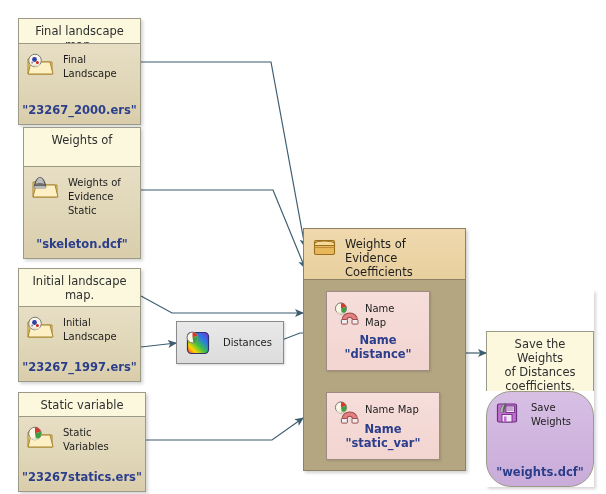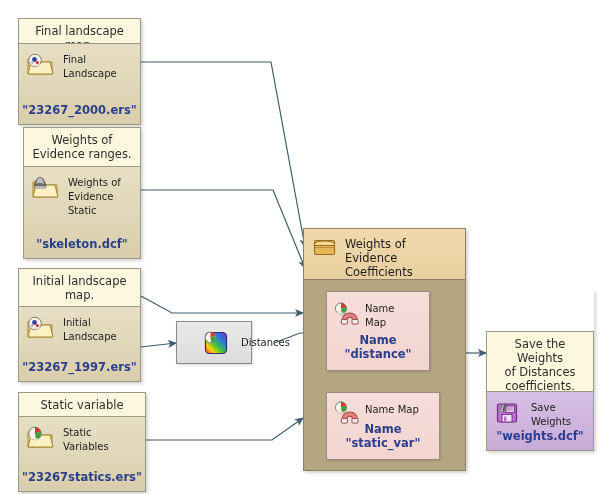--- a/index.html
+++ b/index.html
@@ -139,30 +139,30 @@
     background: linear-gradient(180deg, #f6dedb 0%, #f2d4d0 100%);
     box-shadow: 1px 1px 2px rgba(0,0,0,0.13);
   }
   .namemap .fname { color: #2b3e8c; font-weight: bold; bottom: 9px; }
 
   
   #distances {
     position: absolute;
     left: 176px;
     top: 321px;
-    width: 76px;
+    width: 108px;
     height: 43px;
     z-index: 3;
     border: 1px solid #8a8a8a;
     box-sizing: border-box;
     background: linear-gradient(180deg, #e9e9e9 0%, #dcdcdc 100%);
     box-shadow: 1px 1px 2px rgba(0,0,0,0.16);
     display: flex;
     align-items: center;
-    padding-left: 25px;
+    padding-left: 7px;
   }
   #distances .ttl { padding-top: 0; }
 
   
   .shadowed { box-shadow: 2px 2px 3px rgba(0,0,0,0.17); }
 </style>
 </head>
 <body>
 
 <svg id="wires" viewBox="0 0 606 494" width="606" height="494">
@@ -214,21 +214,20 @@
         <span>Landscape</span>
       </span>
     </div>
     <div class="fname">"23267_2000.ers"</div>
   </div>
 </div>
 
 <div class="node shadowed" style="left:23px; top:127px; width:118px;">
   <div class="note" style="height:39px;">
     <span>Weights of</span><br>
-    <span>Evidence ranges.</span>
     <span class="note-tail">
         <i></i>
       </span>
   </div>
   <div class="body tan" style="height:93px;">
     <div class="row">
       <span class="icon">
         <svg width="30" height="26" viewBox="0 0 30 26">
           <path d="M2,7 L11,7 L13,10 L26,10 L26,22 L2,22 Z" fill="#f3d98e" stroke="#a8852c" stroke-width="1"></path>
           <path d="M5,10 L24,10 L27,22 L2,22 Z" fill="#fdf0c4" stroke="#a8852c" stroke-width="1"></path>
@@ -384,21 +383,21 @@
 
 <div class="node shadowed" style="left:486px; top:290px; width:108px;">
   <div class="note" style="height:60px;margin-top:41px;">
     <span>Save the Weights</span><br>
     <span>of Distances</span><br>
     <span>coefficients.</span>
     <span class="note-tail">
         <i></i>
       </span>
   </div>
-  <div class="body purple" style="height:60px;">
+  <div class="body purple" style="height:96px;border-radius:25px;">
     <div class="row">
       <span class="icon">
         <svg width="30" height="26" viewBox="0 0 30 26">
           <rect x="3.5" y="4" width="19" height="18" rx="1.5" fill="#c06ed0" stroke="#6f2f80" stroke-width="1.2"></rect>
           <rect x="12" y="6" width="8.5" height="6.5" fill="#f0dff5" stroke="#6f2f80" stroke-width="0.9"></rect>
           <line x1="13" y1="8" x2="19.5" y2="8" stroke="#8a4a9b" stroke-width="0.8"></line>
           <line x1="13" y1="10" x2="19.5" y2="10" stroke="#8a4a9b" stroke-width="0.8"></line>
           <rect x="8" y="14.5" width="10" height="7.5" fill="#f3e6f7" stroke="#6f2f80" stroke-width="0.9"></rect>
           <rect x="10" y="16.5" width="2.5" height="5.5" fill="#c06ed0"></rect>
           <path d="M6,12.5 C6,6.8 9,3.2 11.2,3.2 C12.4,3.2 12.4,6 11.4,7.4 C10.2,9.2 10.4,12.5 10.4,12.5 Z" fill="#5e5e5e"></path>

